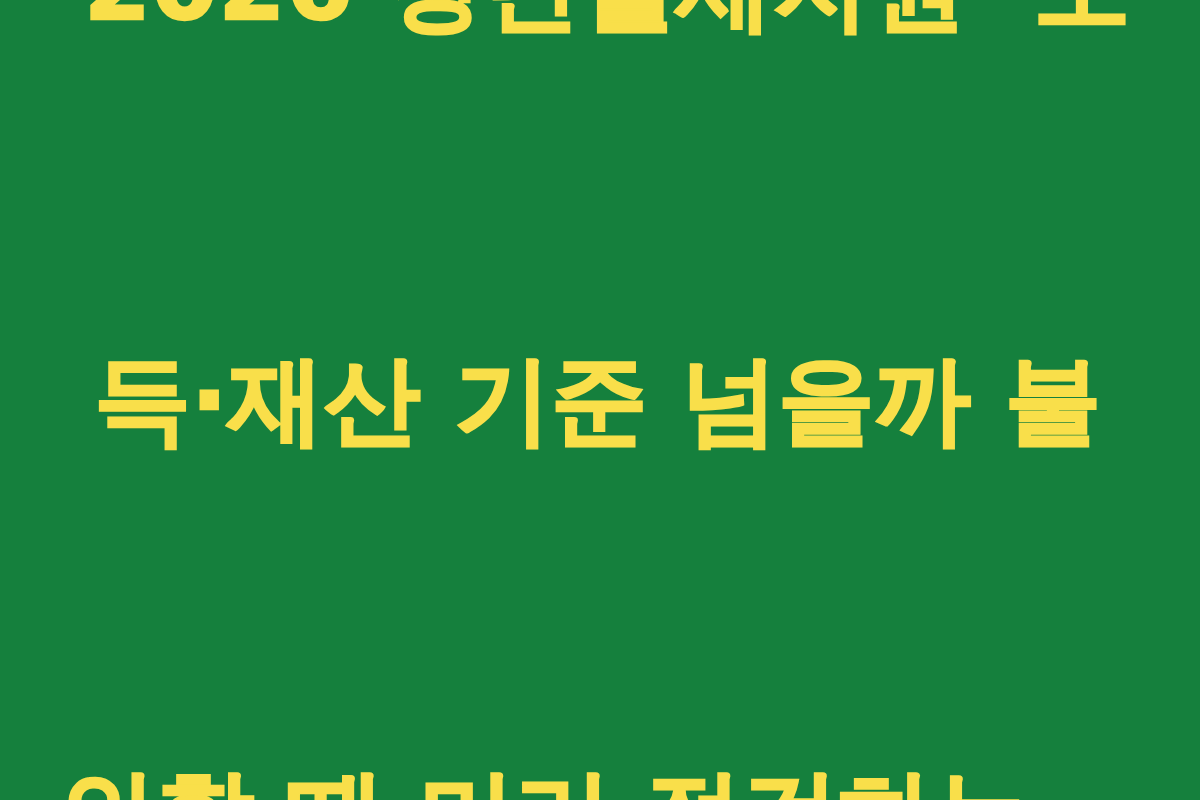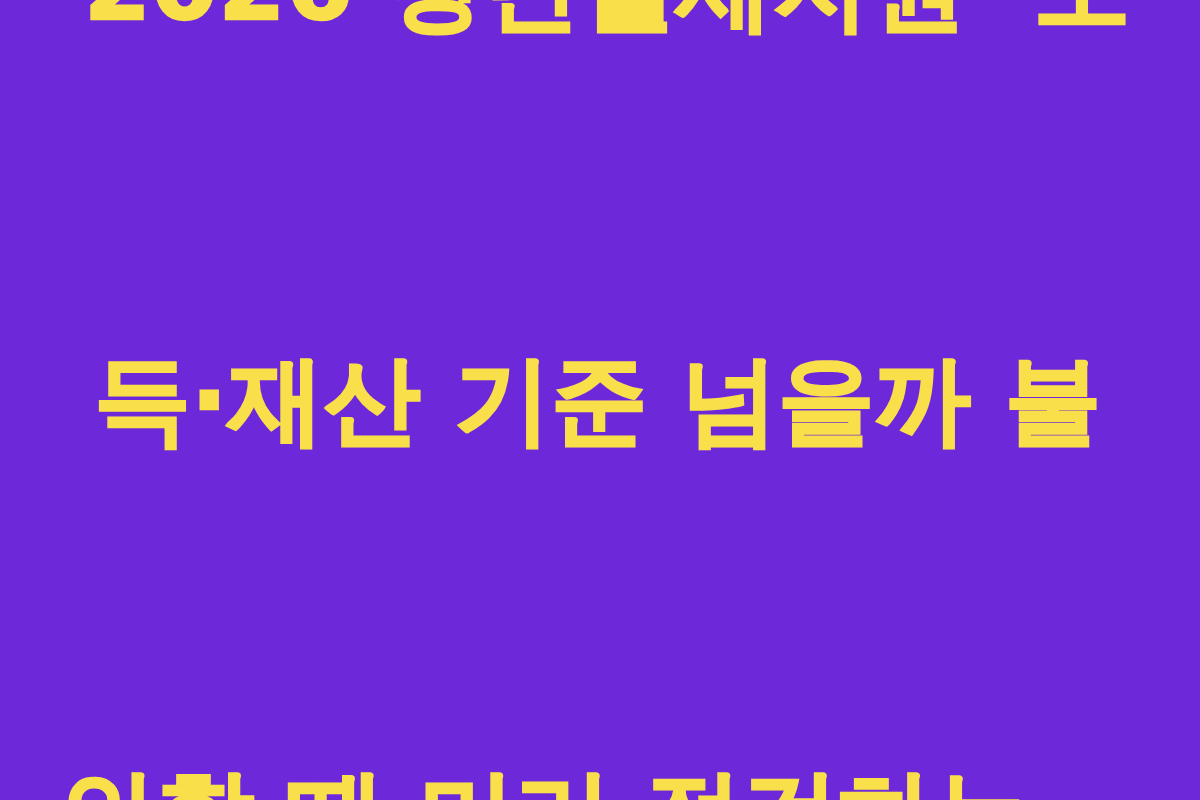--- a/index.html
+++ b/index.html
@@ -56,21 +56,21 @@
   }
 
   
   .headline-line.line-1 { margin-left: 14px; }
   .headline-line.line-2 { margin-left: -4px; }
   .headline-line.line-3 { margin-left: -10px; }
 </style>
 </head>
 <body>
 
-<div class="thumbnail-card" style="background: #6d28d9;">
+<div class="thumbnail-card" style="background: #15803d;">
 
   <h1 class="headline" style="color: rgb(249, 223, 74); -webkit-text-stroke-color: rgb(249, 223, 74);">
     <span class="headline-line line-1">2026 청년월세지원  소</span>
     <span class="headline-line line-2">득·재산 기준 넘을까 불</span>
     <span class="headline-line line-3">안할 때 미리 점검하는…</span>
   </h1>
 
 </div>
 
 </body></html>

